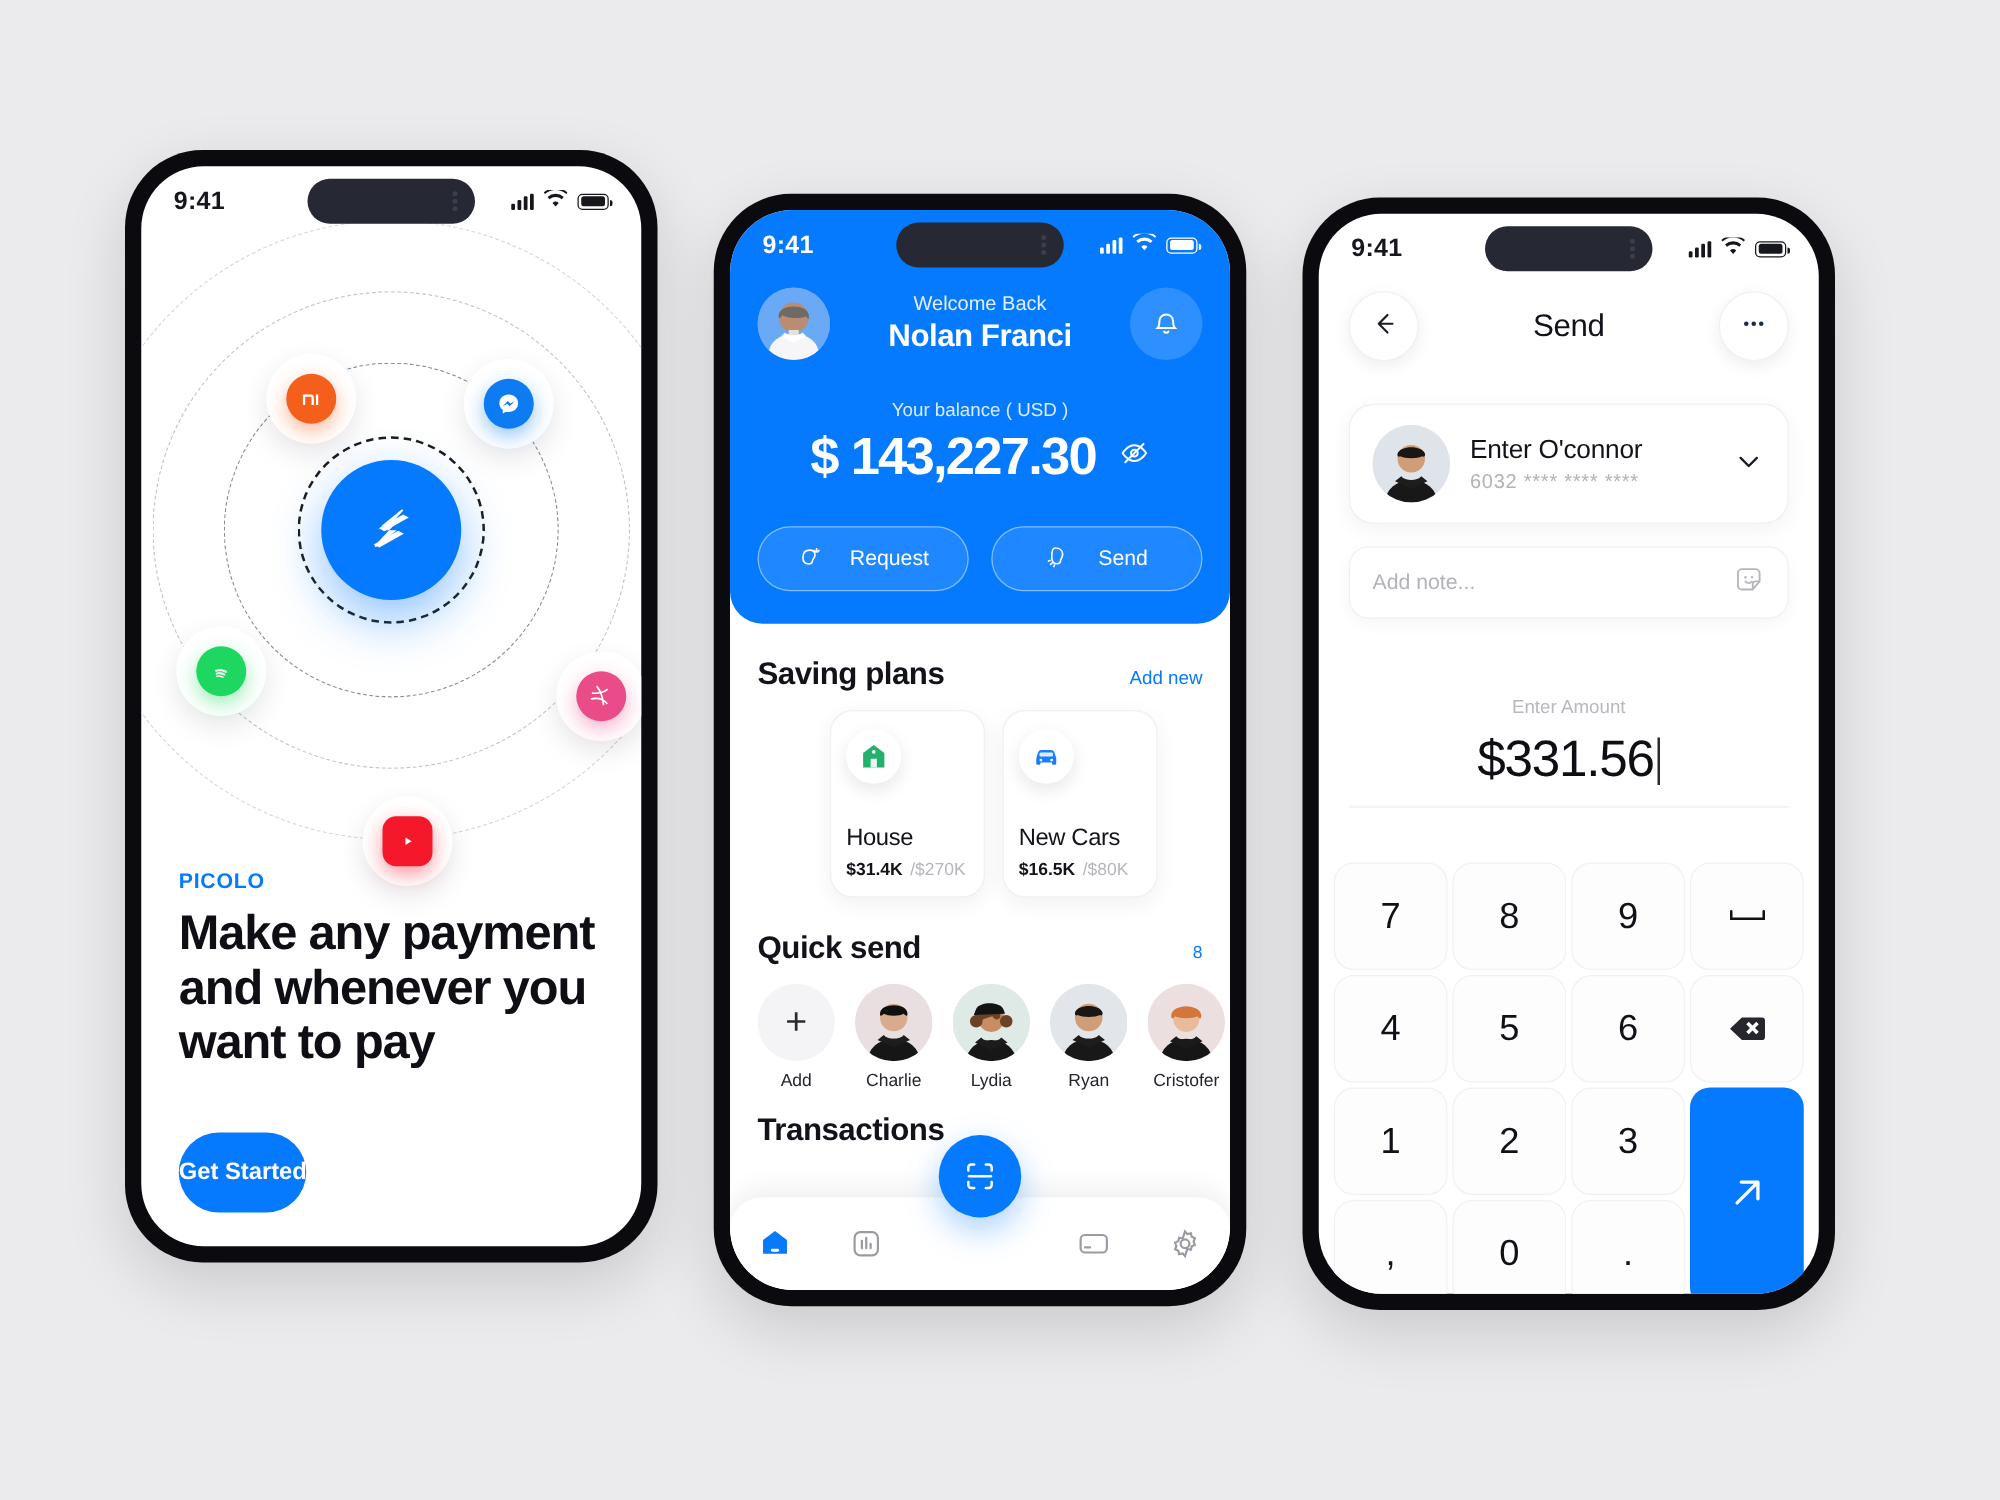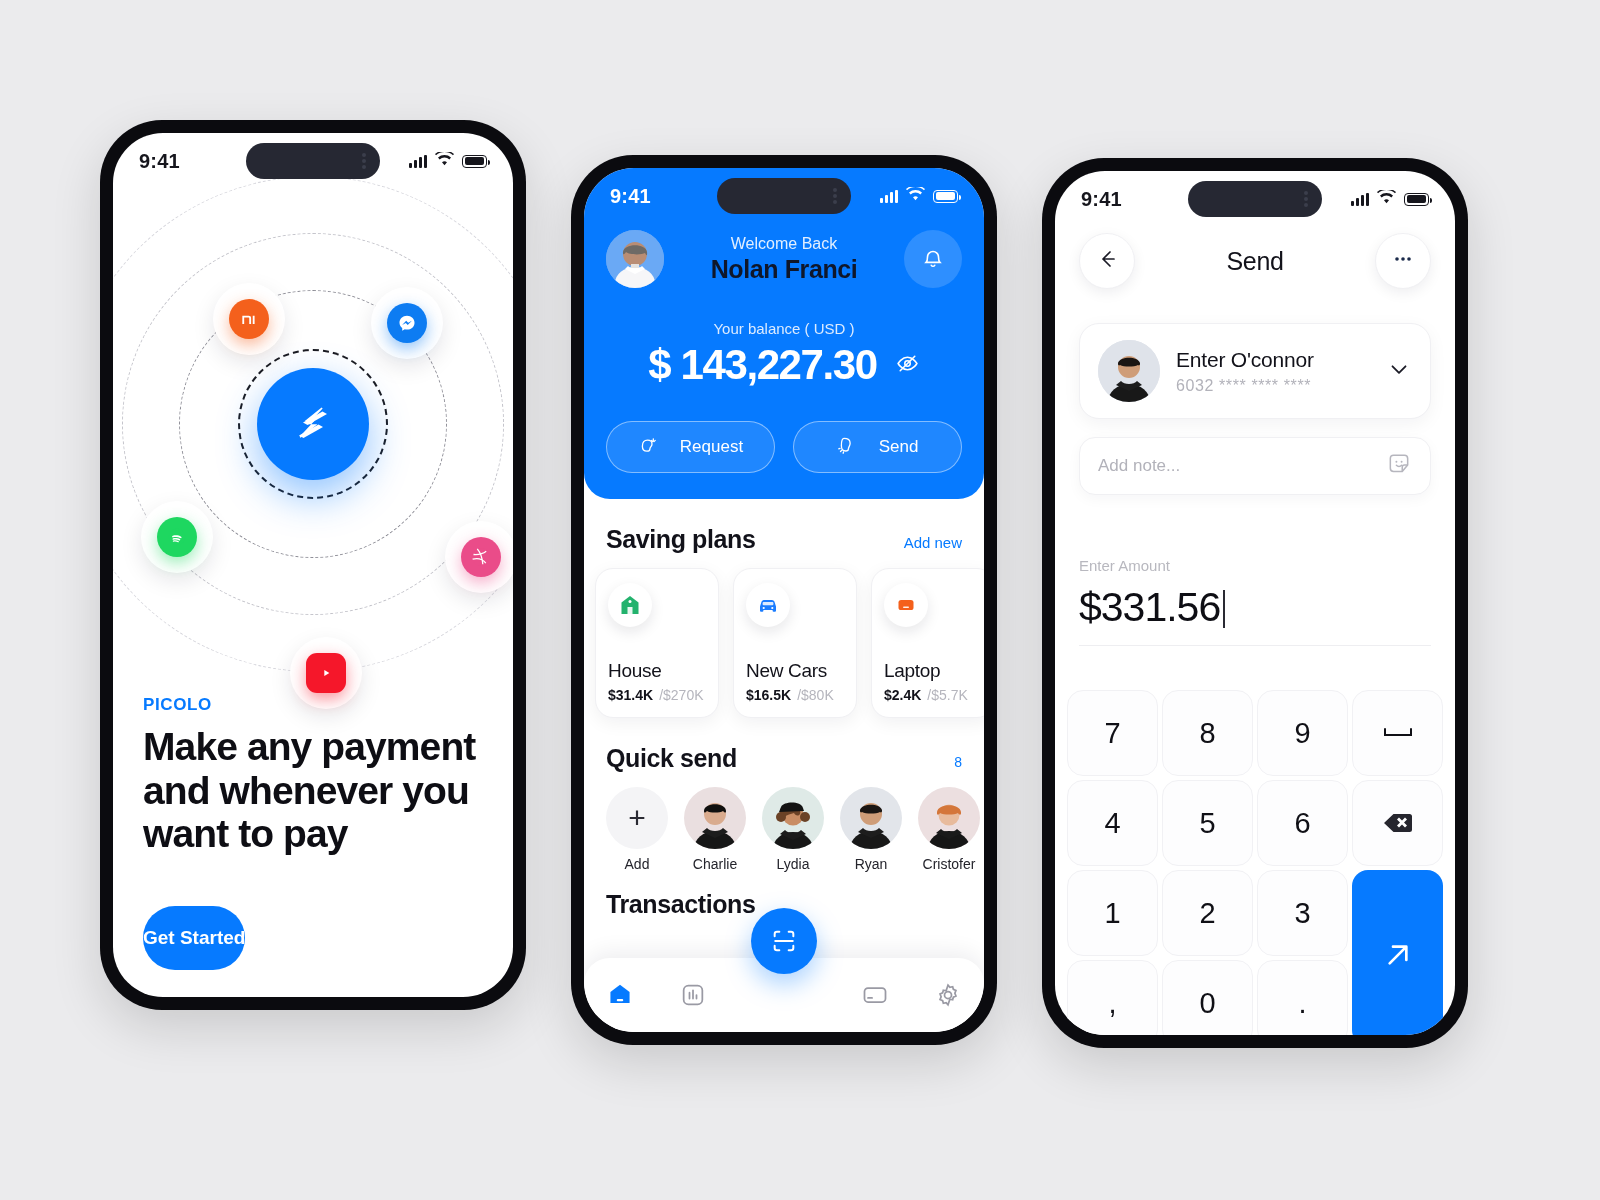--- a/index.html
+++ b/index.html
@@ -104,21 +104,21 @@
   
   .blue-head {
     background:#067aff; padding: 0 0 26px 0; border-radius: 0 0 26px 26px;
     margin-top:-56px; padding-top:56px; position:relative;
   }
   .p2-top { display:flex; align-items:center; justify-content:space-between; padding: 6px 22px 0; }
   .avatar { width:58px; height:58px; border-radius:50%; overflow:hidden; background:#6aa9f5;
     flex:none; position:relative; }
   .welcome { text-align:center; flex:1; }
   .welcome .w1 { color:#e2efff; font-size:16px; }
-  .welcome .w2 { color:#0f172a; font-size:25px; font-weight:700; letter-spacing:-.4px; margin-top:2px;}
+  .welcome .w2 { color:#ffffff; font-size:25px; font-weight:700; letter-spacing:-.4px; margin-top:2px;}
   .bell { width:58px; height:58px; border-radius:50%; background:rgba(255,255,255,.16);
     display:flex; align-items:center; justify-content:center; flex:none; cursor:pointer;}
   .bal-label { text-align:center; color:#dcebff; font-size:15px; margin-top:32px; }
   .bal-row { display:flex; align-items:center; justify-content:center; gap:18px; margin-top:4px; }
   .bal-amt { color:#fff; font-size:42px; font-weight:700; letter-spacing:-1.4px; }
   .act-row { display:flex; gap:18px; padding: 32px 22px 0; }
   .act {
     flex:1; height:52px; border-radius:26px; border:1.4px solid rgba(255,255,255,.45);
     background:rgba(255,255,255,.10); color:#fff; font-size:17px;
     display:flex; align-items:center; justify-content:center; gap:21px; cursor:pointer;
@@ -184,21 +184,21 @@
   .contact-name { font-size:21px; color:#12121a; letter-spacing:-.2px; }
   .contact-card { font-size:16px; color:#b2b2ba; margin-top:5px; letter-spacing:.6px; }
   .note {
     margin: 18px 24px 0; height:58px; border-radius:16px; background:#fff;
     border:1px solid #f0f0f3; box-shadow: 0 4px 14px rgba(20,20,40,.04);
     display:flex; align-items:center; padding: 0 18px; gap:10px;
   }
   .note input { flex:1; border:none; outline:none; font-size:17px; color:#24242c;
     font-family:"Liberation Sans", sans-serif; background:transparent; }
   .note input::placeholder { color:#b2b2ba; }
-  .amt-wrap { padding: 62px 24px 0; text-align:left; }
+  .amt-wrap { padding: 62px 24px 0; text-align:center; }
   .amt-label { font-size:15px; color:#b8b8bf; }
   .amt-line { margin-top:10px; border-bottom:1.5px solid #eeeef1; padding-bottom:14px; }
   .amt-val { font-size:41px; font-weight:500; color:#0e0e14; letter-spacing:-1px;
     display:inline-block; position:relative; }
   .caret { display:inline-block; width:2px; height:38px; background:#2a2a33;
     vertical-align:-7px; margin-left:3px; }
   .keypad { margin: 44px 12px 0; display:grid; grid-template-columns: repeat(4, 1fr);
     gap:4px; }
   .key { height:86px; border-radius:16px; background:#fdfdfe; border:1px solid #f1f1f4;
     display:flex; align-items:center; justify-content:center;
@@ -411,34 +411,20 @@
             </svg>
           </div>
           <div>
             <div class="plan-name">New Cars</div>
             <div class="plan-vals">
               <b>$16.5K</b><span>/$80K</span>
             </div>
           </div>
         </div>
 
-        <div class="plan">
-          <div class="plan-ico">
-            <svg width="24" height="24" viewBox="0 0 24 24">
-              <rect x="4.5" y="7" width="15" height="10" rx="2.6" fill="#f4601c"></rect>
-              <rect x="9" y="13.4" width="6" height="1.6" rx=".8" fill="#fff" opacity=".9"></rect>
-            </svg>
-          </div>
-          <div>
-            <div class="plan-name">Laptop</div>
-            <div class="plan-vals">
-              <b>$2.4K</b><span>/$5.7K</span>
-            </div>
-          </div>
-        </div>
       </div>
 
       <div class="sect-head">
         <div class="sect-title">Quick send</div>
         <div class="badge-num">8</div>
       </div>
 
       <div class="qs">
         <div class="qs-item">
           <div class="qs-circ qs-add">+</div>

